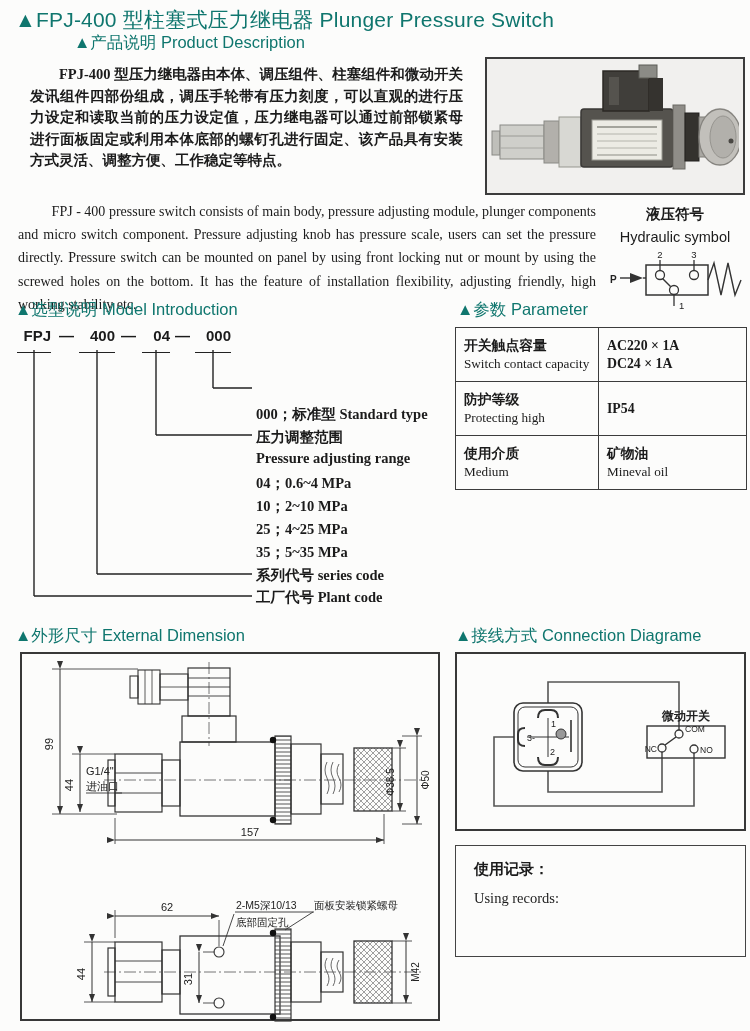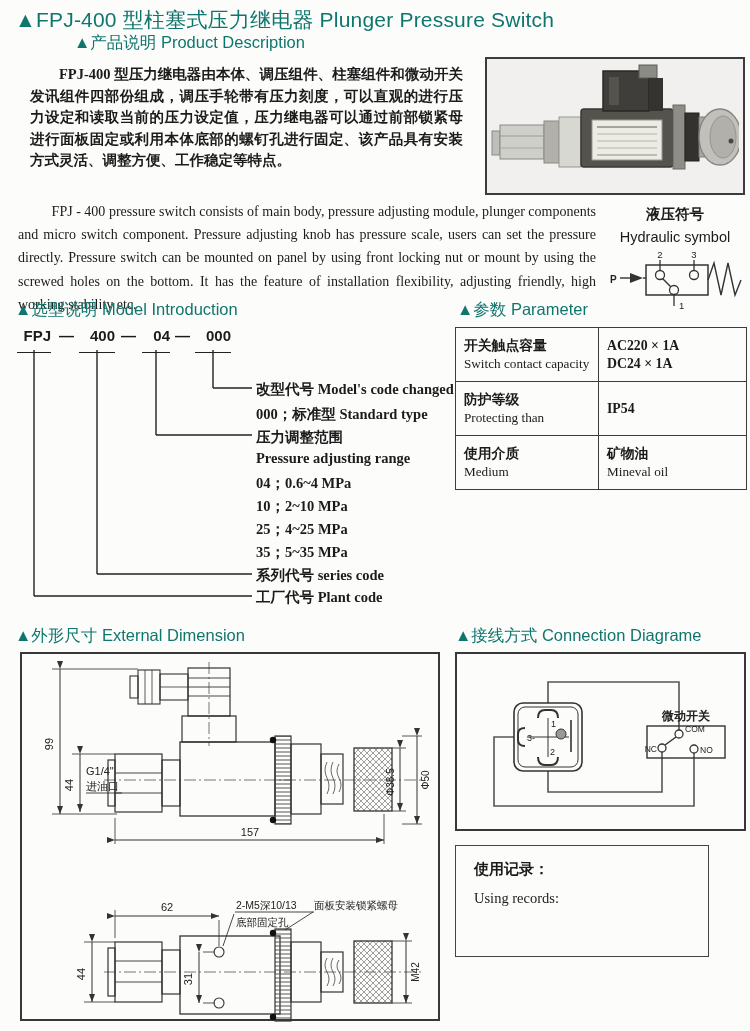--- a/index.html
+++ b/index.html
@@ -113,21 +113,20 @@
   </svg>
 
   <span class="abs code-seg" style="left:2px;top:2px;width:34px;">FPJ</span>
   <span class="abs code-dash" style="left:44px;top:2px;">—</span>
   <span class="abs code-seg" style="left:64px;top:2px;width:36px;">400</span>
   <span class="abs code-dash" style="left:106px;top:2px;">—</span>
   <span class="abs code-seg" style="left:127px;top:2px;width:28px;">04</span>
   <span class="abs code-dash" style="left:160px;top:2px;">—</span>
   <span class="abs code-seg" style="left:180px;top:2px;width:36px;">000</span>
 
-  <div class="abs note" style="left:241px;top:55px;">改型代号 Model's code changed</div>
   <div class="abs note" style="left:241px;top:80px;">000；标准型 Standard type</div>
   <div class="abs note" style="left:241px;top:103px;">压力调整范围</div>
   <div class="abs note" style="left:241px;top:125px;">Pressure adjusting range</div>
   <div class="abs note" style="left:241px;top:149px;">04；0.6~4 MPa</div>
   <div class="abs note" style="left:241px;top:172px;">10；2~10 MPa</div>
   <div class="abs note" style="left:241px;top:195px;">25；4~25 MPa</div>
   <div class="abs note" style="left:241px;top:218px;">35；5~35 MPa</div>
   <div class="abs note" style="left:241px;top:241px;">系列代号 series code</div>
   <div class="abs note" style="left:241px;top:263px;">工厂代号 Plant code</div>
 </div>
@@ -146,21 +145,21 @@
           <div class="p-en">Switch contact capacity</div>
         </td>
       <td>
           <div class="p-cn">AC220 × 1A</div>
           <div class="p-cn">DC24 × 1A</div>
         </td>
     </tr>
     <tr>
       <td>
           <div class="p-cn">防护等级</div>
-          <div class="p-en">Protecting than</div>
+          <div class="p-en">Protecting high</div>
         </td>
       <td>
           <div class="p-cn">IP54</div>
           <div class="p-en"></div>
         </td>
     </tr>
     <tr>
       <td>
           <div class="p-cn">使用介质</div>
           <div class="p-en">Medium</div>
@@ -343,16 +342,16 @@
     <circle cx="222" cy="80" r="4" fill="none" stroke="#333" stroke-width="1.3"></circle>
     <circle cx="205" cy="94" r="4" fill="none" stroke="#333" stroke-width="1.3"></circle>
     <circle cx="237" cy="95" r="4" fill="none" stroke="#333" stroke-width="1.3"></circle>
     <line x1="208" y1="91" x2="219" y2="83" stroke="#333" stroke-width="1.4"></line>
     <text x="228" y="78" font-size="8.5">COM</text>
     <text x="200" y="98" font-size="8.5" text-anchor="end">NC</text>
     <text x="243" y="99" font-size="8.5">NO</text>
   </svg>
 </div>
 
-<div class="abs recbox" style="left:455px;top:845px;width:254px;height:112px;">
+<div class="abs recbox" style="left:455px;top:845px;width:291px;height:112px;">
   <div class="abs" style="left:18px;top:14px;font-size:15px;font-weight:bold;">使用记录：</div>
   <div class="abs" style="left:18px;top:44px;font-size:14.5px;">Using records:</div>
 </div>
 
 </body></html>

